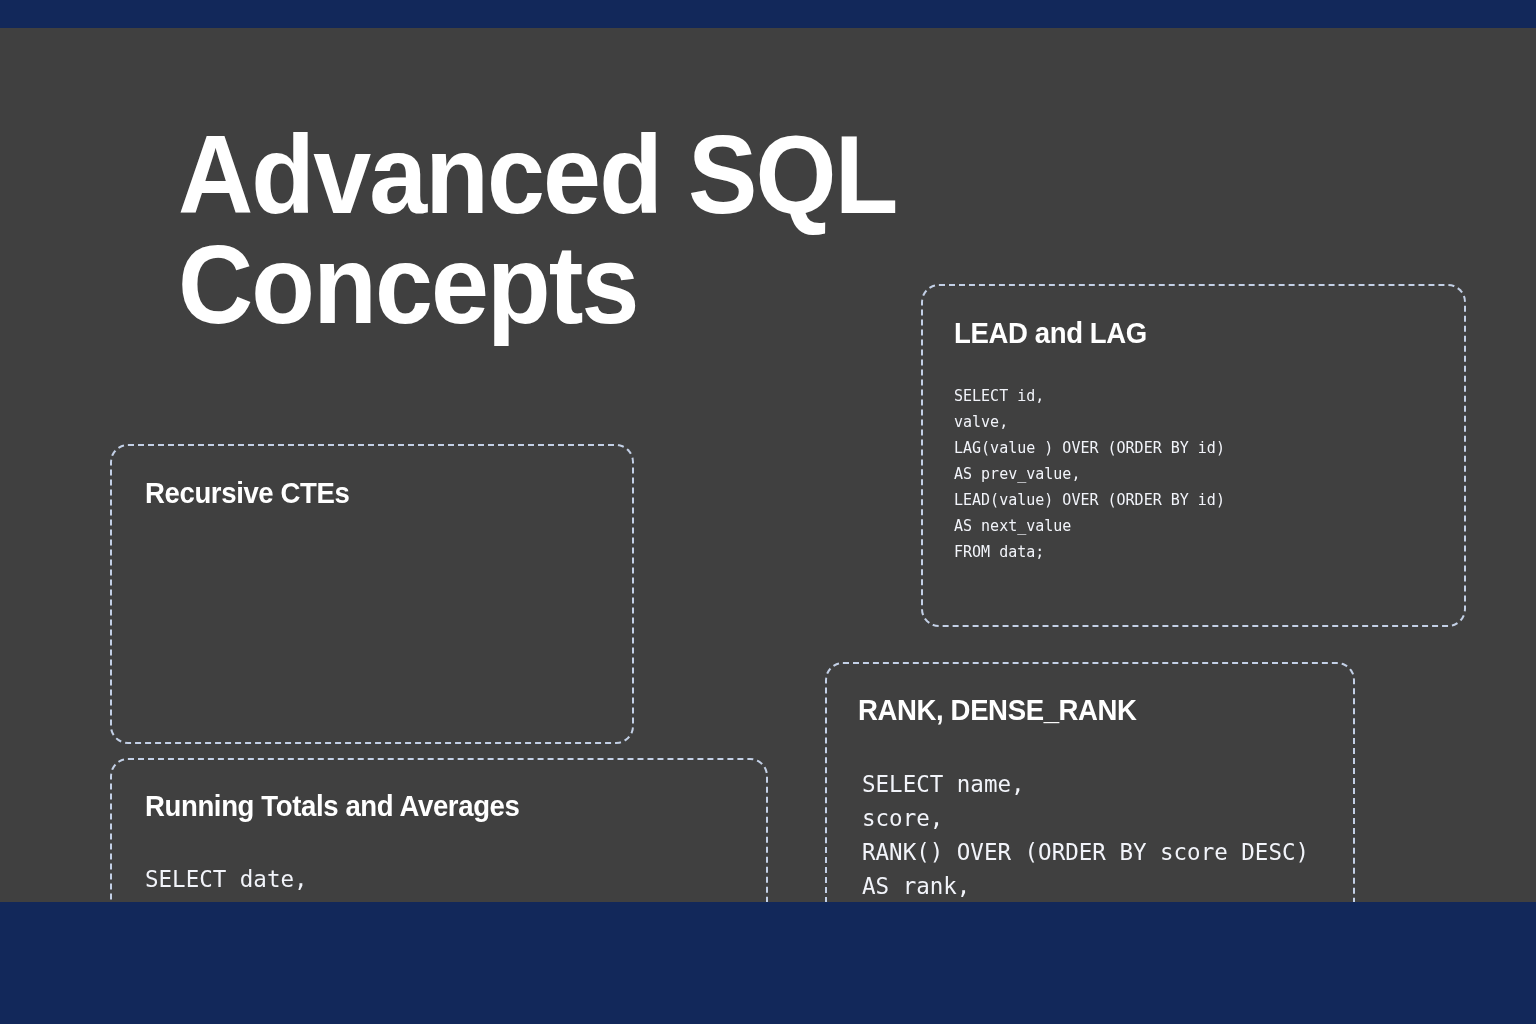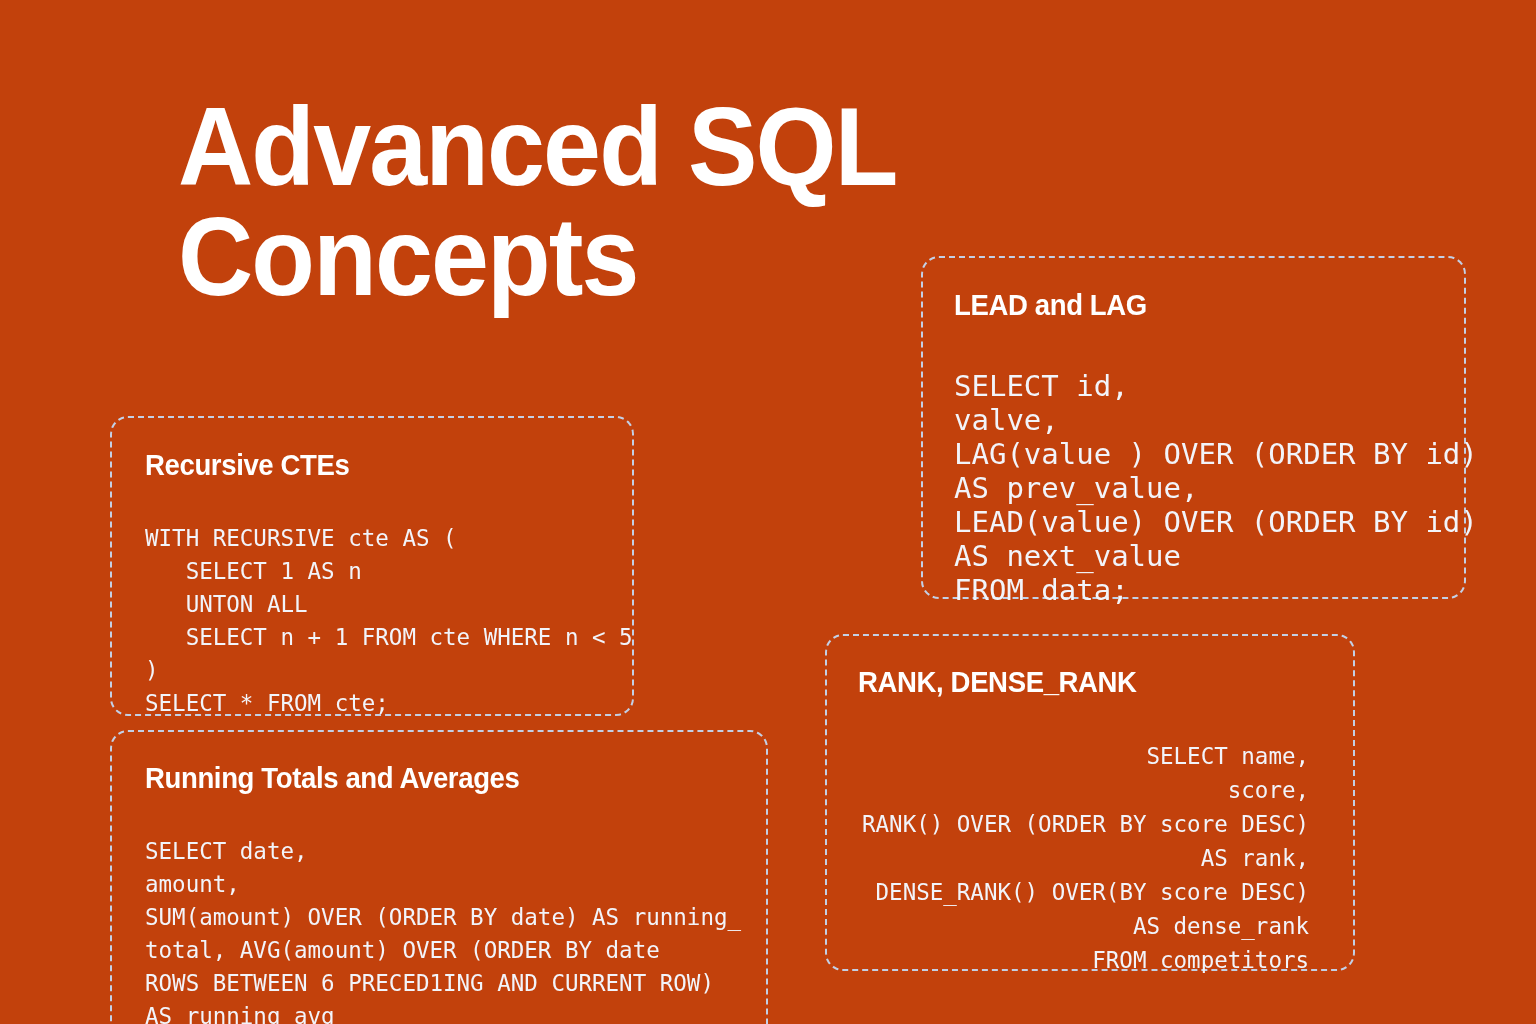--- a/index.html
+++ b/index.html
@@ -4,24 +4,25 @@
 <title>Advanced SQL Concepts</title>
 <style>
   html, body {
     margin: 0;
     padding: 0;
     background: #12285a;
   }
   #canvas {
     position: relative;
     width: 1536px;
-    height: 1024px;
-    background: #c2410c;
+    height: 874px;
+    background: #404040;
     overflow: hidden;
     font-family: "Liberation Sans", sans-serif;
+    margin-top: 28px;
     -webkit-font-smoothing: antialiased;
   }
 
   
   #poster-title {
     position: absolute;
     left: 178px;
     top: 92px;
     width: 960px;
     color: #ffffff;
@@ -73,45 +74,39 @@
     left: 110px; top: 730px; width: 658px; height: 330px;
   }
   #card-running-totals .card-title { left: 33px; top: 30px; font-size: 29px; }
   #card-running-totals .card-code  { left: 33px; top: 80px; font-size: 22.5px; line-height: 33px; }
 
   
   #card-lead-lag {
     left: 921px; top: 256px; width: 545px; height: 343px;
   }
   #card-lead-lag .card-title { left: 31px; top: 31px; font-size: 29px; }
-  #card-lead-lag .card-code  { left: 31px; top: 82px; font-size: 29px; line-height: 34px; }
+  #card-lead-lag .card-code  { left: 31px; top: 82px; font-size: 15px; line-height: 26px; }
 
   
   #card-rank-dense-rank {
-    left: 825px; top: 634px; width: 530px; height: 337px; text-align: right;
+    left: 825px; top: 634px; width: 530px; height: 337px;
   }
   #card-rank-dense-rank .card-title { left: 31px; top: 30px; font-size: 29px; }
   #card-rank-dense-rank .card-code  { left: 35px; top: 80px; font-size: 22.5px; line-height: 34px; }
 </style>
 </head>
 <body>
 
 <div id="canvas">
 
   <div id="poster-title">Advanced SQL
 Concepts</div>
 
   <div class="card" id="card-recursive-ctes">
     <div class="card-title">Recursive CTEs</div>
-    <pre class="card-code">WITH RECURSIVE cte AS (
-   SELECT 1 AS n
-   UNTON ALL
-   SELECT n + 1 FROM cte WHERE n &lt; 5
-)
-SELECT * FROM cte;</pre>
   </div>
 
   <div class="card" id="card-running-totals">
     <div class="card-title">Running Totals and Averages</div>
     <pre class="card-code">SELECT date,
 amount,
 SUM(amount) OVER (ORDER BY date) AS running_
 total, AVG(amount) OVER (ORDER BY date
 ROWS BETWEEN 6 PRECED1ING AND CURRENT ROW)
 AS running avg

